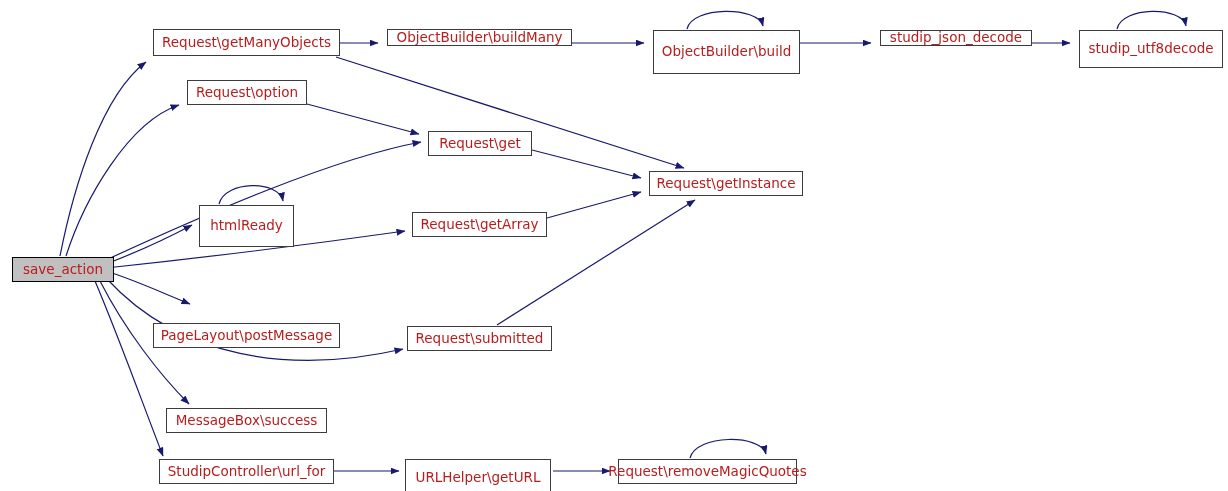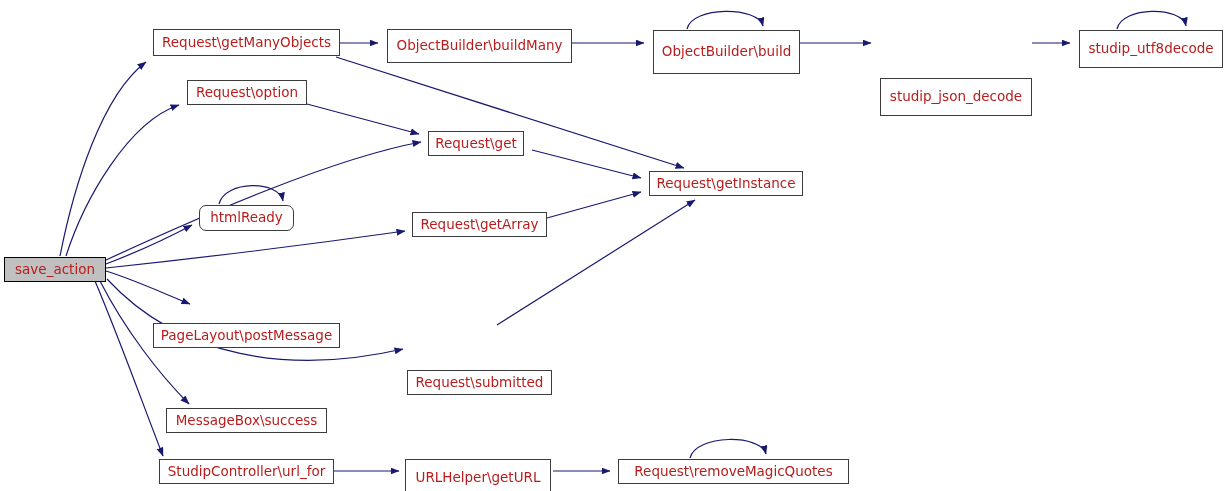--- a/index.html
+++ b/index.html
@@ -28,20 +28,21 @@
     color:#b91c1c;
     font-size:13.5px;
     line-height:1;
     display:flex;align-items:center;justify-content:center;
     white-space:nowrap;
     cursor:pointer;
   }
   .node.root{
     background:var(--root-fill);
     border-color:#000;
+    margin-left:8px;
   }
 </style>
 </head>
 <body>
 
 <div id="canvas">
 
   <svg id="edges" viewBox="0 0 1228 491" xmlns="http://www.w3.org/2000/svg">
     <defs>
       <marker id="arrow" class="arrowhead" markerWidth="10" markerHeight="8" refX="8.5" refY="3.5" orient="auto" markerUnits="userSpaceOnUse">
@@ -73,29 +74,29 @@
     <path d="M497,325 L695,200" marker-end="url(#arrow)"></path>
     <path d="M219,204 C225,180 279,180 283,201" marker-end="url(#arrow)"></path>
 
     <path d="M334,471 L399,471" marker-end="url(#arrow)"></path>
     <path d="M553,471 L610,471" marker-end="url(#arrow)"></path>
     <path d="M690,458 C696,434 761,434 766,454" marker-end="url(#arrow)"></path>
   </svg>
 
   <div class="node root" style="left:4px;   top:257px; width:102px; height:25px;">save_action</div>
   <div class="node" style="left:153px; top:29px;  width:187px; height:27px;">Request\getManyObjects</div>
-  <div class="node" style="left:387px; top:29px;  width:185px; height:34px;">ObjectBuilder\buildMany</div>
+  <div class="node" style="left:387px; top:29px;  width:185px; height:17px;">ObjectBuilder\buildMany</div>
   <div class="node" style="left:653px; top:30px;  width:147px; height:44px;">ObjectBuilder\build</div>
-  <div class="node" style="left:880px; top:30px;  width:152px; height:38px;margin-top:48px;">studip_json_decode</div>
+  <div class="node" style="left:880px; top:30px;  width:152px; height:16px;">studip_json_decode</div>
   <div class="node" style="left:1079px;top:30px;  width:144px; height:38px;">studip_utf8decode</div>
   <div class="node" style="left:187px; top:80px;  width:120px; height:25px;">Request\option</div>
-  <div class="node" style="left:428px; top:131px; width:96px; height:25px;">Request\get</div>
+  <div class="node" style="left:428px; top:131px; width:104px; height:25px;">Request\get</div>
   <div class="node" style="left:649px; top:171px; width:154px; height:25px;">Request\getInstance</div>
-  <div class="node" style="left:199px; top:205px; width:95px;  height:26px;border-radius:7px;">htmlReady</div>
+  <div class="node" style="left:199px; top:205px; width:95px;  height:42px;">htmlReady</div>
   <div class="node" style="left:412px; top:212px; width:135px; height:25px;">Request\getArray</div>
   <div class="node" style="left:153px; top:307px; width:187px; height:25px;margin-top:16px;">PageLayout\postMessage</div>
-  <div class="node" style="left:407px; top:326px; width:145px; height:25px;margin-top:44px;">Request\submitted</div>
+  <div class="node" style="left:407px; top:326px; width:145px; height:25px;">Request\submitted</div>
   <div class="node" style="left:159px; top:459px; width:175px; height:25px;">StudipController\url_for</div>
   <div class="node" style="left:166px; top:408px; width:161px; height:25px;">MessageBox\success</div>
   <div class="node" style="left:405px; top:459px; width:146px; height:38px;">URLHelper\getURL</div>
-  <div class="node" style="left:618px; top:459px; width:231px; height:25px;">Request\removeMagicQuotes</div>
+  <div class="node" style="left:618px; top:459px; width:179px; height:25px;">Request\removeMagicQuotes</div>
 
 </div>
 
 </body></html>

